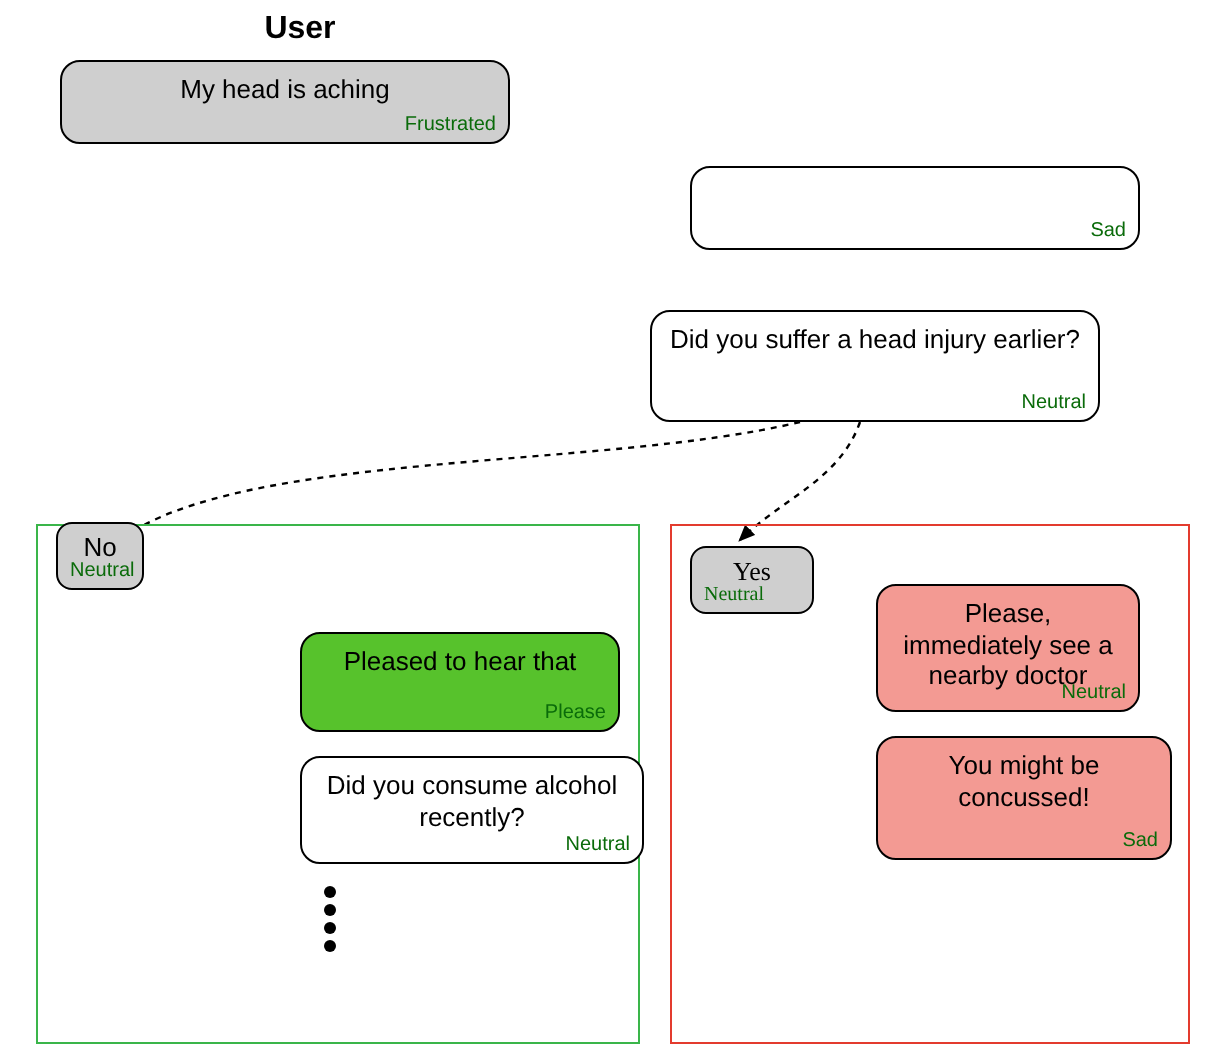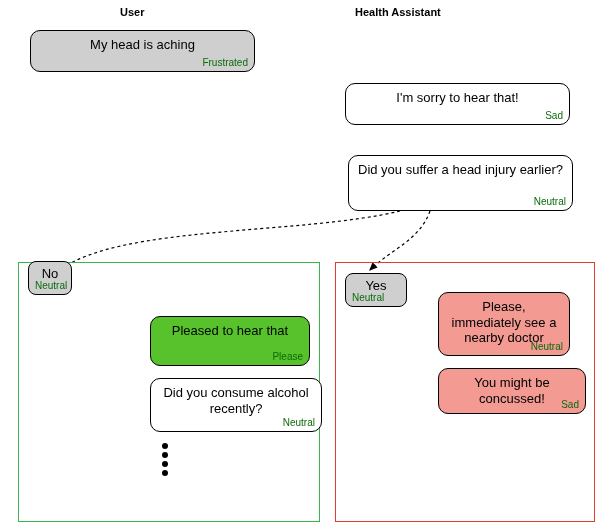--- a/index.html
+++ b/index.html
@@ -13,21 +13,22 @@
     color: #000;
   }
   .stage {
     position: relative;
     width: 606px;
     height: 530px;
   }
   .col-header {
     position: absolute;
     font-weight: 700;
-    font-size: 11px;
+    font-size: 16px;
+    text-align: center;
   }
   .bubble {
     position: absolute;
     border: 1.5px solid #000;
     border-radius: 10px;
     box-sizing: border-box;
     padding: 6px 8px 16px 8px;
     text-align: center;
     line-height: 1.2;
   }
@@ -79,33 +80,31 @@
     height: 530px;
     pointer-events: none;
   }
 </style>
 </head>
 <body>
 
 <div class="stage">
 
   <div class="col-header" style="left:120px; top:6px; width:60px;">User</div>
-  <div class="col-header" style="left:355px; top:6px; width:160px;">Health Assistant</div>
 
   <div class="bubble fill-grey" style="left:30px; top:30px; width:225px; height:42px;">
     <span class="msg">My head is aching</span>
     <span class="emotion">Frustrated</span>
   </div>
 
   <div class="bubble fill-white" style="left:345px; top:83px; width:225px; height:42px;">
-    <span class="msg">I'm sorry to hear that!</span>
     <span class="emotion">Sad</span>
   </div>
 
-  <div class="bubble fill-white" style="left:348px; top:155px; width:225px; height:56px;">
+  <div class="bubble fill-white" style="left:325px; top:155px; width:225px; height:56px;">
     <span class="msg">Did you suffer a head injury earlier?</span>
     <span class="emotion">Neutral</span>
   </div>
 
   <svg class="arrows">
     <defs>
       <marker id="arrowhead" markerWidth="8" markerHeight="8" refX="6" refY="3" orient="auto">
         <path d="M0,0 L7,3 L0,6 Z" fill="#000"></path>
       </marker>
     </defs>
@@ -133,28 +132,28 @@
     <span class="emotion">Neutral</span>
   </div>
 
   <div class="dots" style="left:158px; top:440px;">
     <span></span>
       <span></span>
       <span></span>
       <span></span>
   </div>
 
-  <div class="bubble pill fill-grey" style="left:345px; top:273px; width:62px; height:34px; padding-top:4px;">
+  <div class="bubble pill fill-grey" style="left:345px; top:273px; width:62px; height:34px; padding-top:4px;font-family:Liberation Serif, serif;">
     <span class="msg">Yes</span>
     <span class="emotion" style="left:6px; right:auto;">Neutral</span>
   </div>
 
   <div class="bubble fill-red" style="left:438px; top:292px; width:132px; height:64px;">
     <span class="msg">Please, immediately see a nearby doctor</span>
     <span class="emotion">Neutral</span>
   </div>
 
-  <div class="bubble fill-red" style="left:438px; top:368px; width:148px; height:46px;">
+  <div class="bubble fill-red" style="left:438px; top:368px; width:148px; height:62px;">
     <span class="msg">You might be concussed!</span>
     <span class="emotion">Sad</span>
   </div>
 
 </div>
 
 </body></html>

